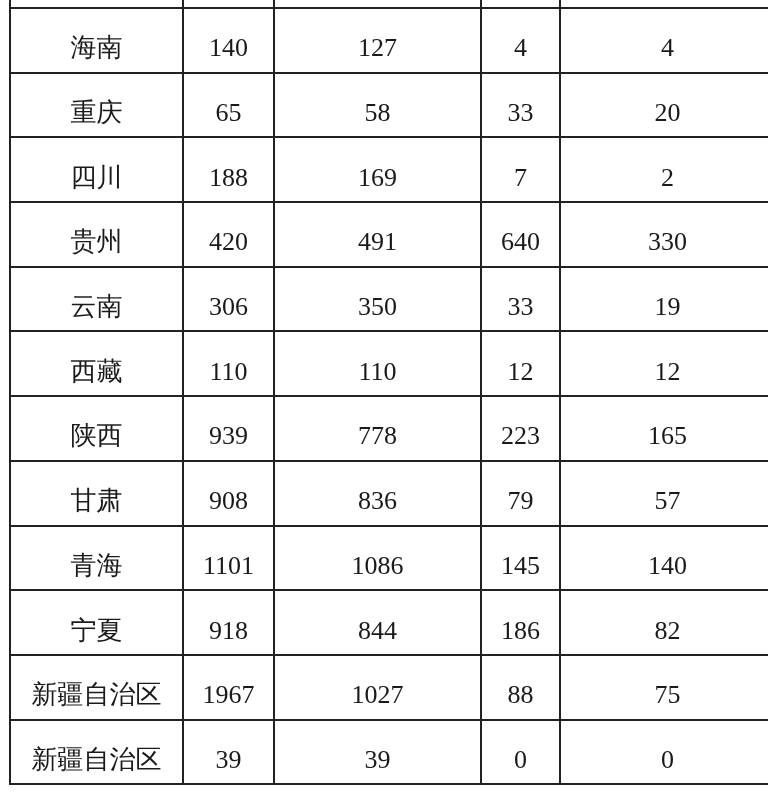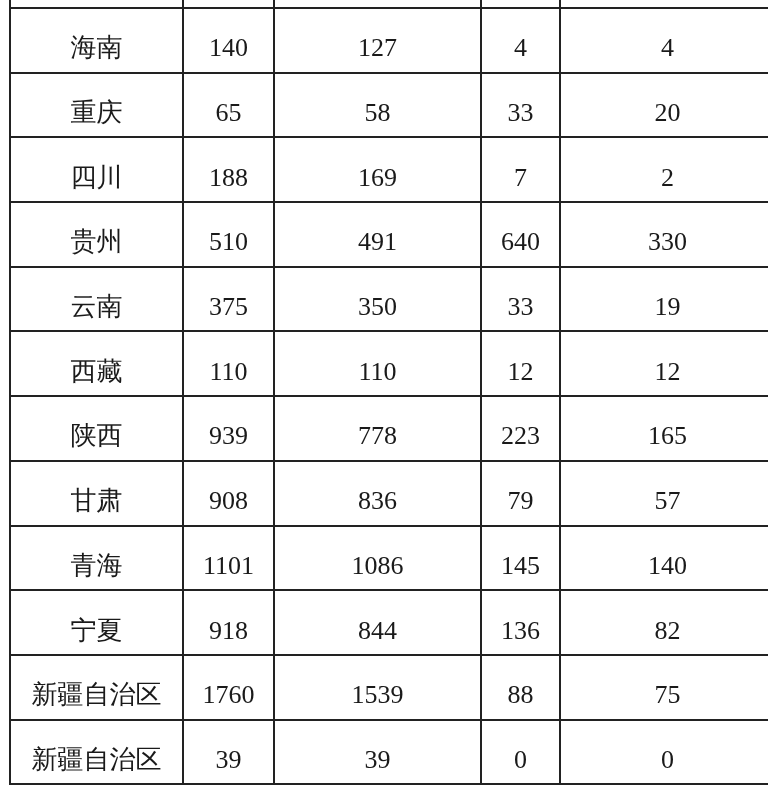--- a/index.html
+++ b/index.html
@@ -77,28 +77,28 @@
         </tr>
         <tr>
           <td class="c0">四川</td>
           <td class="c1">188</td>
           <td class="c2">169</td>
           <td class="c3">7</td>
           <td class="c4">2</td>
         </tr>
         <tr>
           <td class="c0">贵州</td>
-          <td class="c1">510</td>
+          <td class="c1">420</td>
           <td class="c2">491</td>
           <td class="c3">640</td>
           <td class="c4">330</td>
         </tr>
         <tr>
           <td class="c0">云南</td>
-          <td class="c1">375</td>
+          <td class="c1">306</td>
           <td class="c2">350</td>
           <td class="c3">33</td>
           <td class="c4">19</td>
         </tr>
         <tr>
           <td class="c0">西藏</td>
           <td class="c1">110</td>
           <td class="c2">110</td>
           <td class="c3">12</td>
           <td class="c4">12</td>
@@ -121,27 +121,27 @@
           <td class="c0">青海</td>
           <td class="c1">1101</td>
           <td class="c2">1086</td>
           <td class="c3">145</td>
           <td class="c4">140</td>
         </tr>
         <tr>
           <td class="c0">宁夏</td>
           <td class="c1">918</td>
           <td class="c2">844</td>
-          <td class="c3">136</td>
+          <td class="c3">186</td>
           <td class="c4">82</td>
         </tr>
         <tr>
           <td class="c0">新疆自治区</td>
-          <td class="c1">1760</td>
-          <td class="c2">1539</td>
+          <td class="c1">1967</td>
+          <td class="c2">1027</td>
           <td class="c3">88</td>
           <td class="c4">75</td>
         </tr>
         <tr>
           <td class="c0">新疆自治区</td>
           <td class="c1">39</td>
           <td class="c2">39</td>
           <td class="c3">0</td>
           <td class="c4">0</td>
         </tr>

